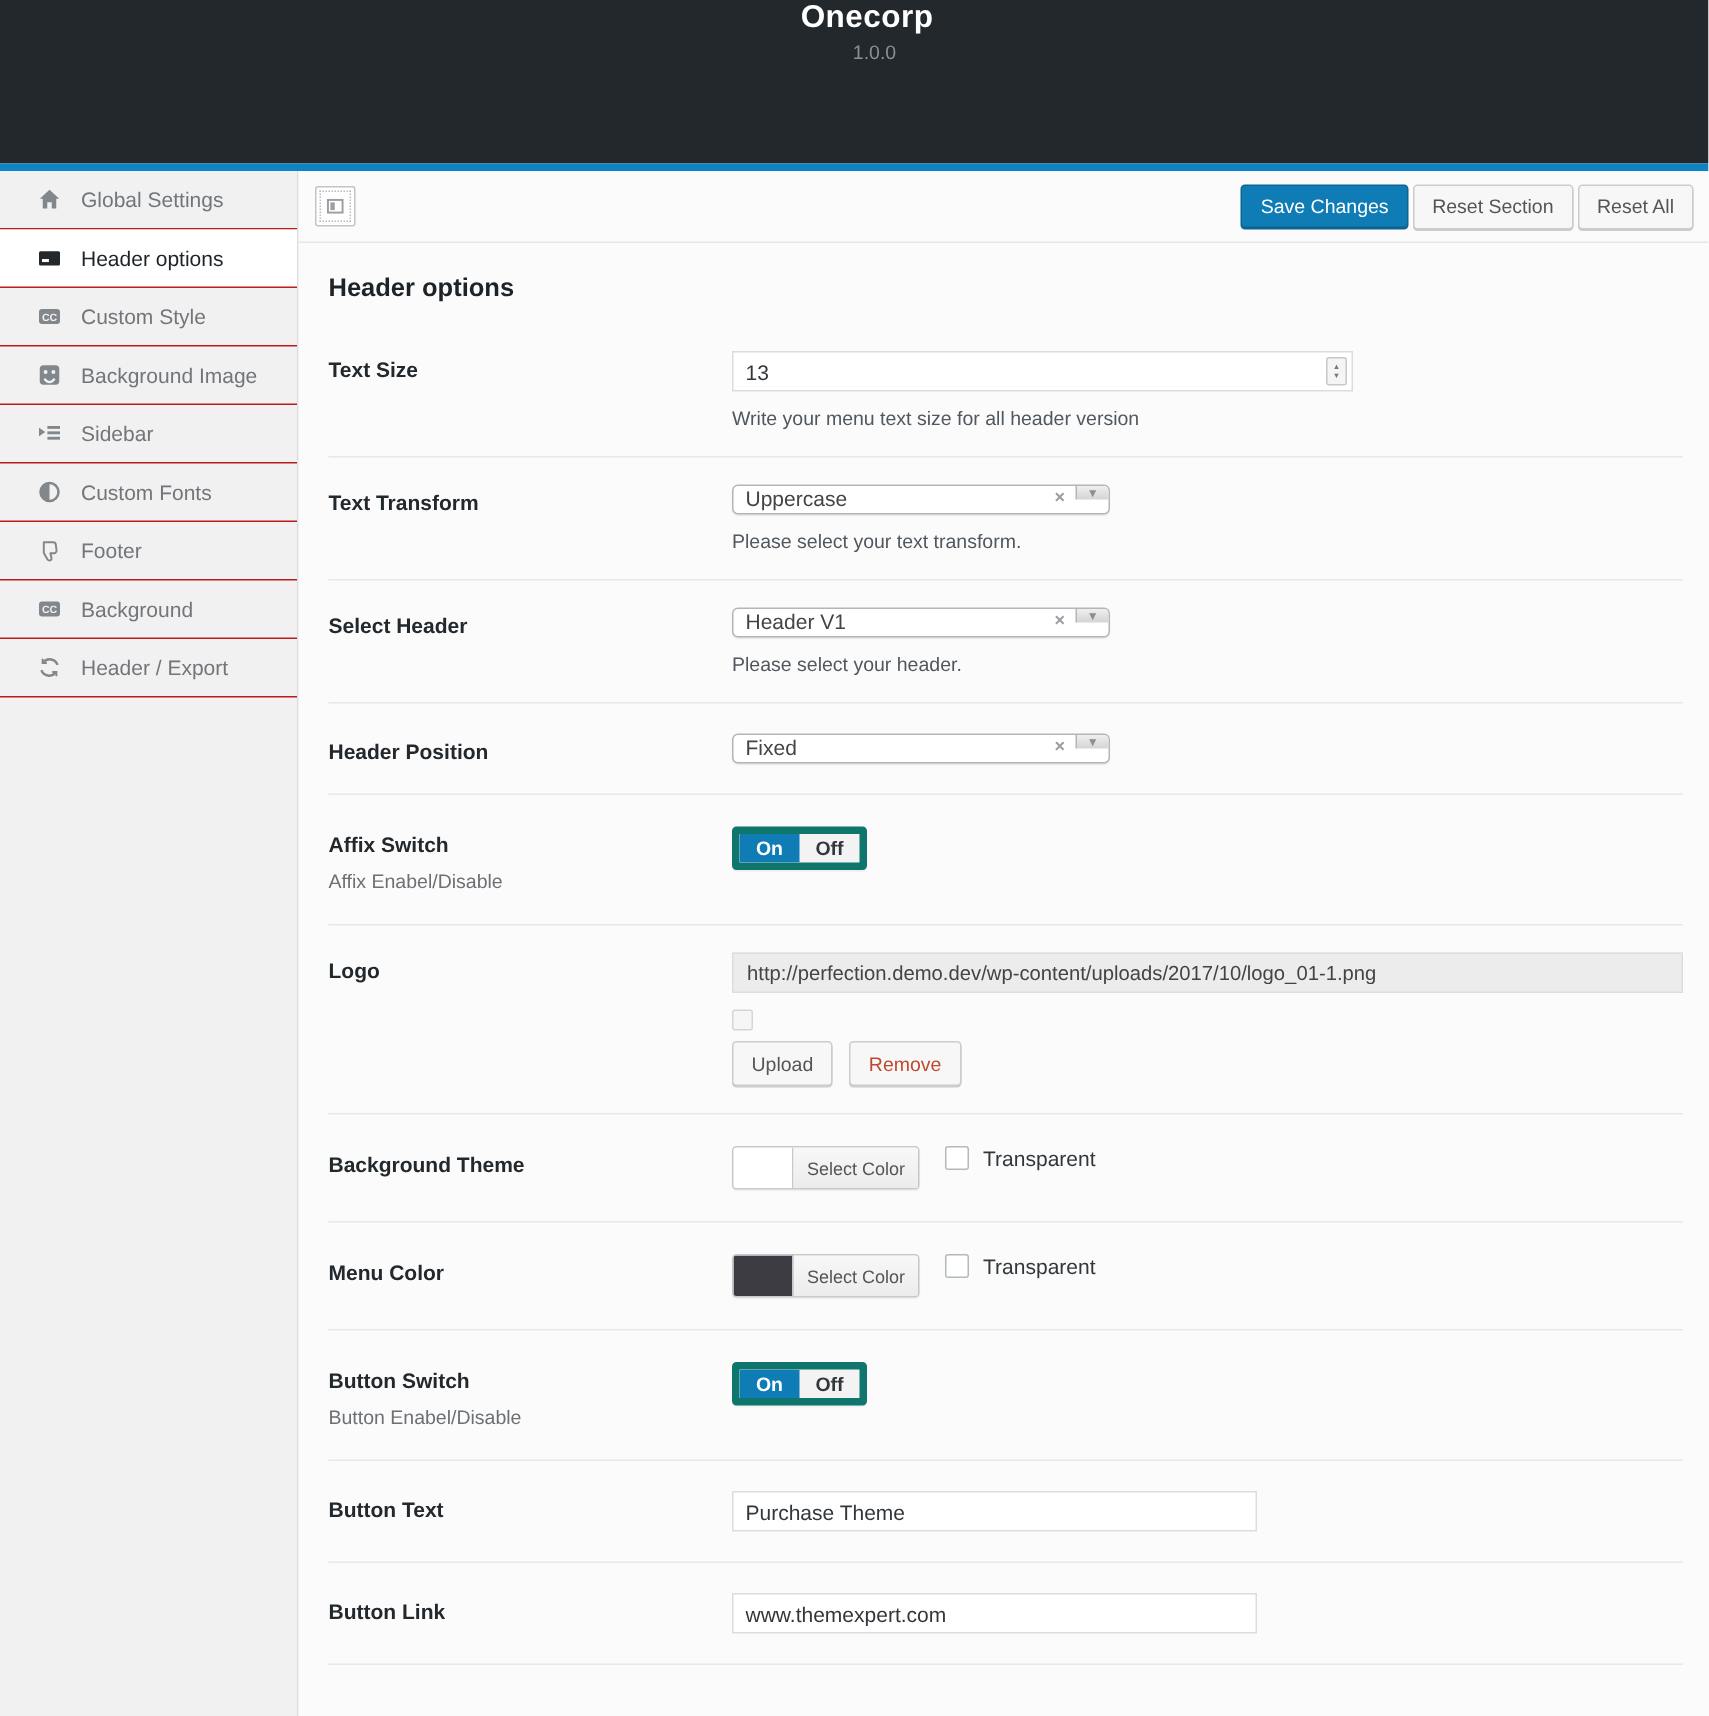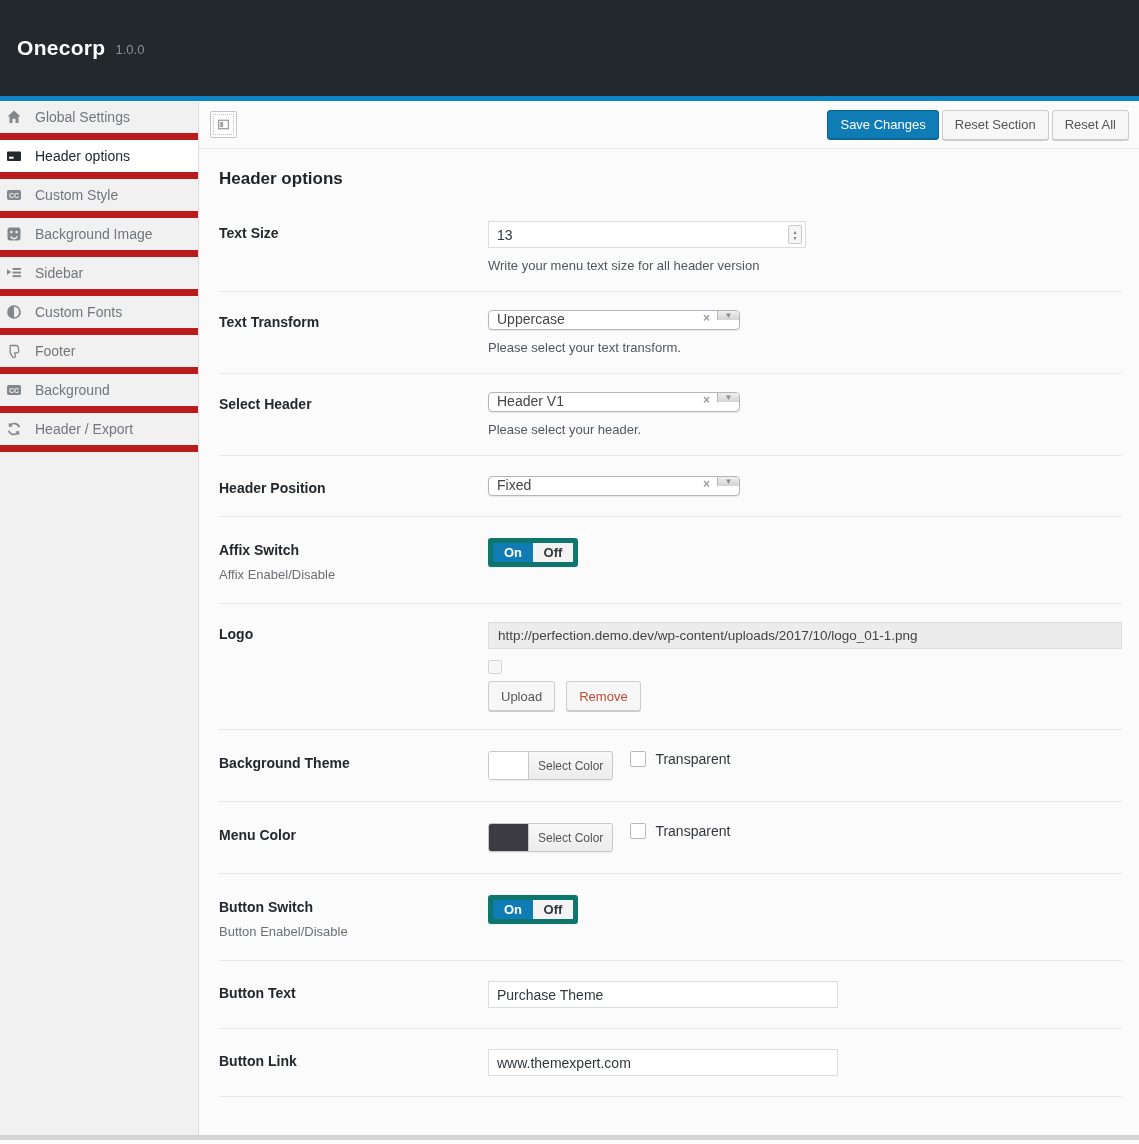--- a/index.html
+++ b/index.html
@@ -3,30 +3,30 @@
 <meta charset="utf-8">
 <style>
   * { box-sizing: border-box; }
   html,body { margin:0; padding:0; }
   body {
     width:1139px; height:1144px; overflow:hidden;
     font-family:"Liberation Sans", sans-serif;
     background:#fbfbfb; color:#23282d;
   }
   
-  .topbar { height:96px; background:var(--topbar); display:flex; align-items:center; padding-left:17px; }
+  .topbar { height:109px; background:var(--topbar); display:flex; align-items:center; padding-left:17px;flex-direction:column; }
   .brand { color:#fff; font-size:21px; font-weight:700; letter-spacing:.3px; }
   .version { color:#8a9097; font-size:13px; margin-left:10px; margin-top:3px; }
   .accent-line { height:5px; background:var(--accent-line); }
 
   
   .layout { display:flex; height:1034px; }
   .sidebar { width:199px; background:#f1f1f1; border-right:1px solid #dcdcdc; flex-shrink:0; }
-  .side-item { height:39px; display:flex; align-items:center; padding-left:5px;
-    border-bottom:7px solid #b91c1c; color:#72767b; font-size:14px; cursor:pointer; }
+  .side-item { height:39px; display:flex; align-items:center; padding-left:24px;
+    border-bottom:1px solid #b91c1c; color:#72767b; font-size:14px; cursor:pointer; }
   .side-item .icn { width:17px; height:17px; margin-right:13px; display:flex; align-items:center; justify-content:center; }
   .side-item.active { background:#fff; color:#1d2327; }
 
   .main { flex:1; display:flex; flex-direction:column; background:#fbfbfb; }
 
   
   .toolbar { height:48px; border-bottom:1px solid #e6e6e6; display:flex; align-items:center; padding:0 10px 0 11px; flex-shrink:0; }
   .panel-btn { width:27px; height:27px; background:#fff; border:1px solid #c3c4c7; border-radius:2px;
     display:flex; align-items:center; justify-content:center; cursor:pointer; outline:1px dotted #bbb; outline-offset:-4px; }
   .toolbar-right { margin-left:auto; display:flex; gap:3px; }
@@ -41,21 +41,21 @@
 
   .row { display:flex; border-bottom:1px solid #e8e8e8; padding:18px 0 18px 0; }
   .row-label { width:269px; flex-shrink:0; padding-top:4px; }
   .f-label { font-size:14px; font-weight:600; color:#23282d; }
   .f-sublabel { font-size:13px; font-weight:400; color:#6c7074; margin-top:9px; }
   .row-control { flex:1; }
   .help { font-size:13px; color:#50575e; margin-top:10px; }
 
   .text-input { width:350px; height:27px; border:1px solid #dcdcde; background:#fff; padding:0 8px;
     font-size:14px; color:#32373c; font-family:inherit; }
-  .num-wrap { position:relative; width:318px; }
+  .num-wrap { position:relative; width:414px; }
   .num-wrap .text-input { width:100%; padding-right:22px; }
   .spinner { position:absolute; right:4px; top:4px; width:14px; height:19px; border:1px solid #c8c8c8;
     background:#f5f5f5; border-radius:2px; display:flex; flex-direction:column; align-items:center;
     justify-content:center; font-size:5px; color:#777; line-height:6px; cursor:pointer; }
 
   
   .s2 { display:flex; width:252px; height:20px; border:1px solid #b3b6b9; border-radius:4px;
     background:#fff; overflow:hidden; box-shadow:0 1px 1px rgba(0,0,0,.08); align-items:flex-start; }
   .s2-text { flex:1; display:flex; align-items:center; padding:0 8px; font-size:14px; color:#444; }
   .s2-clear { display:flex; align-items:center; padding:0 7px; color:#9a9ea3; font-size:12px; font-weight:700; cursor:pointer; }

